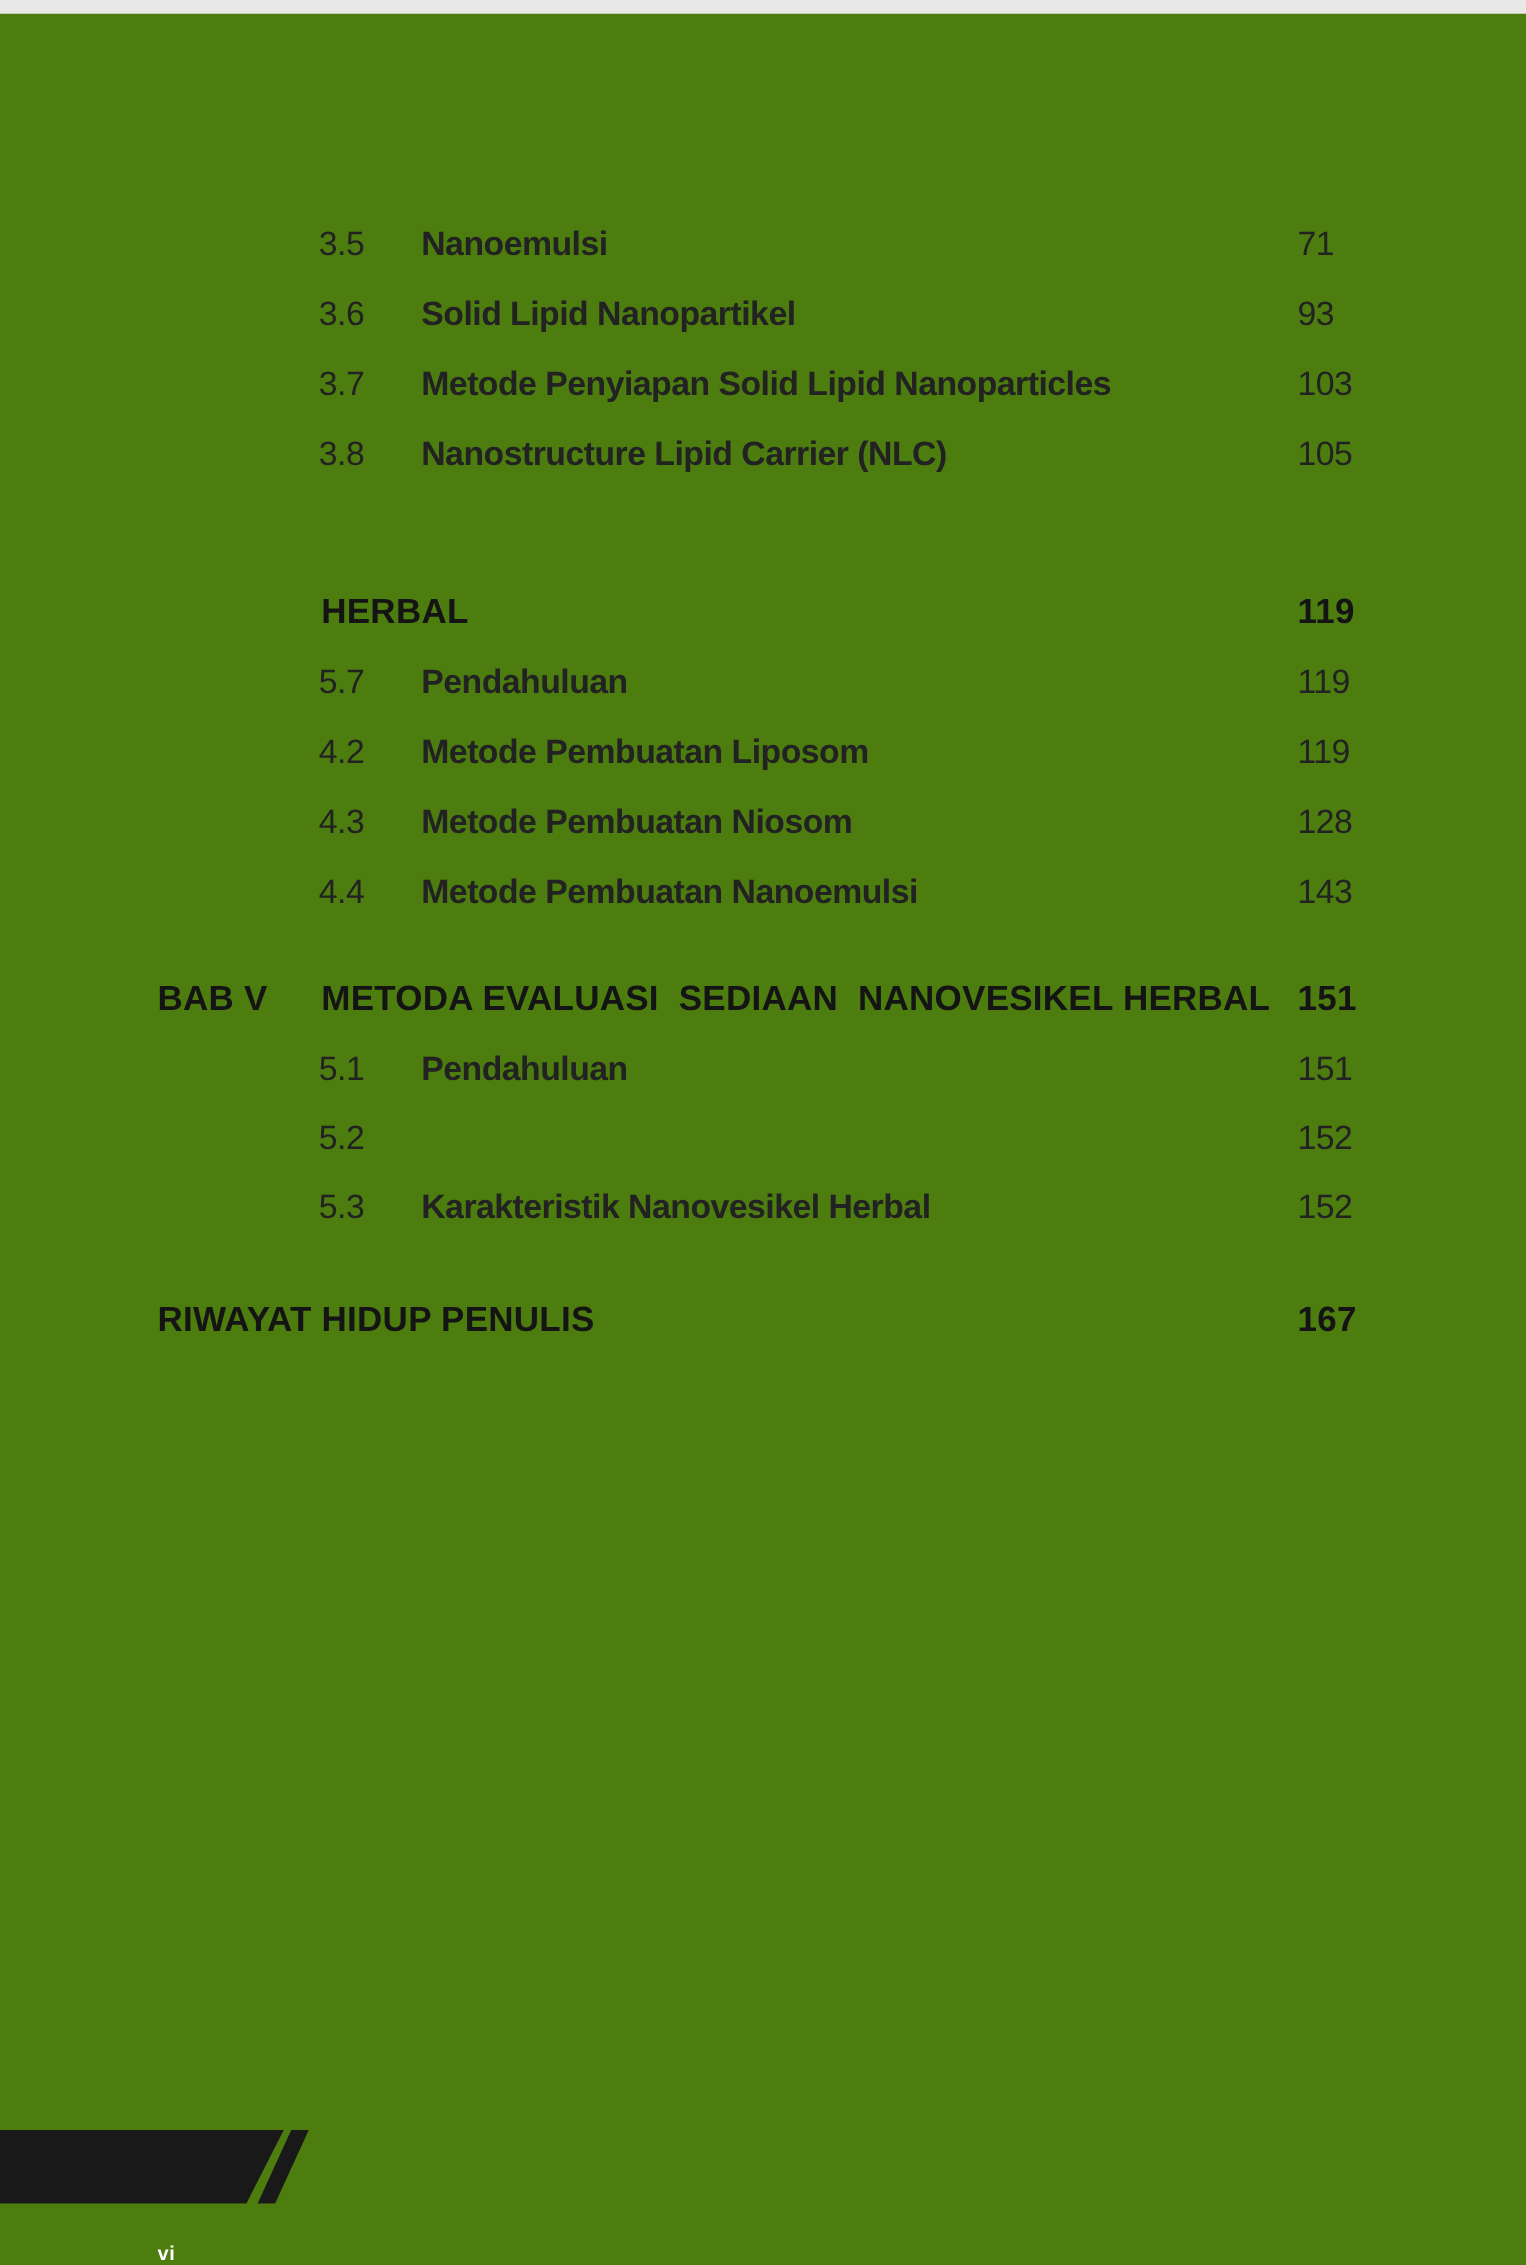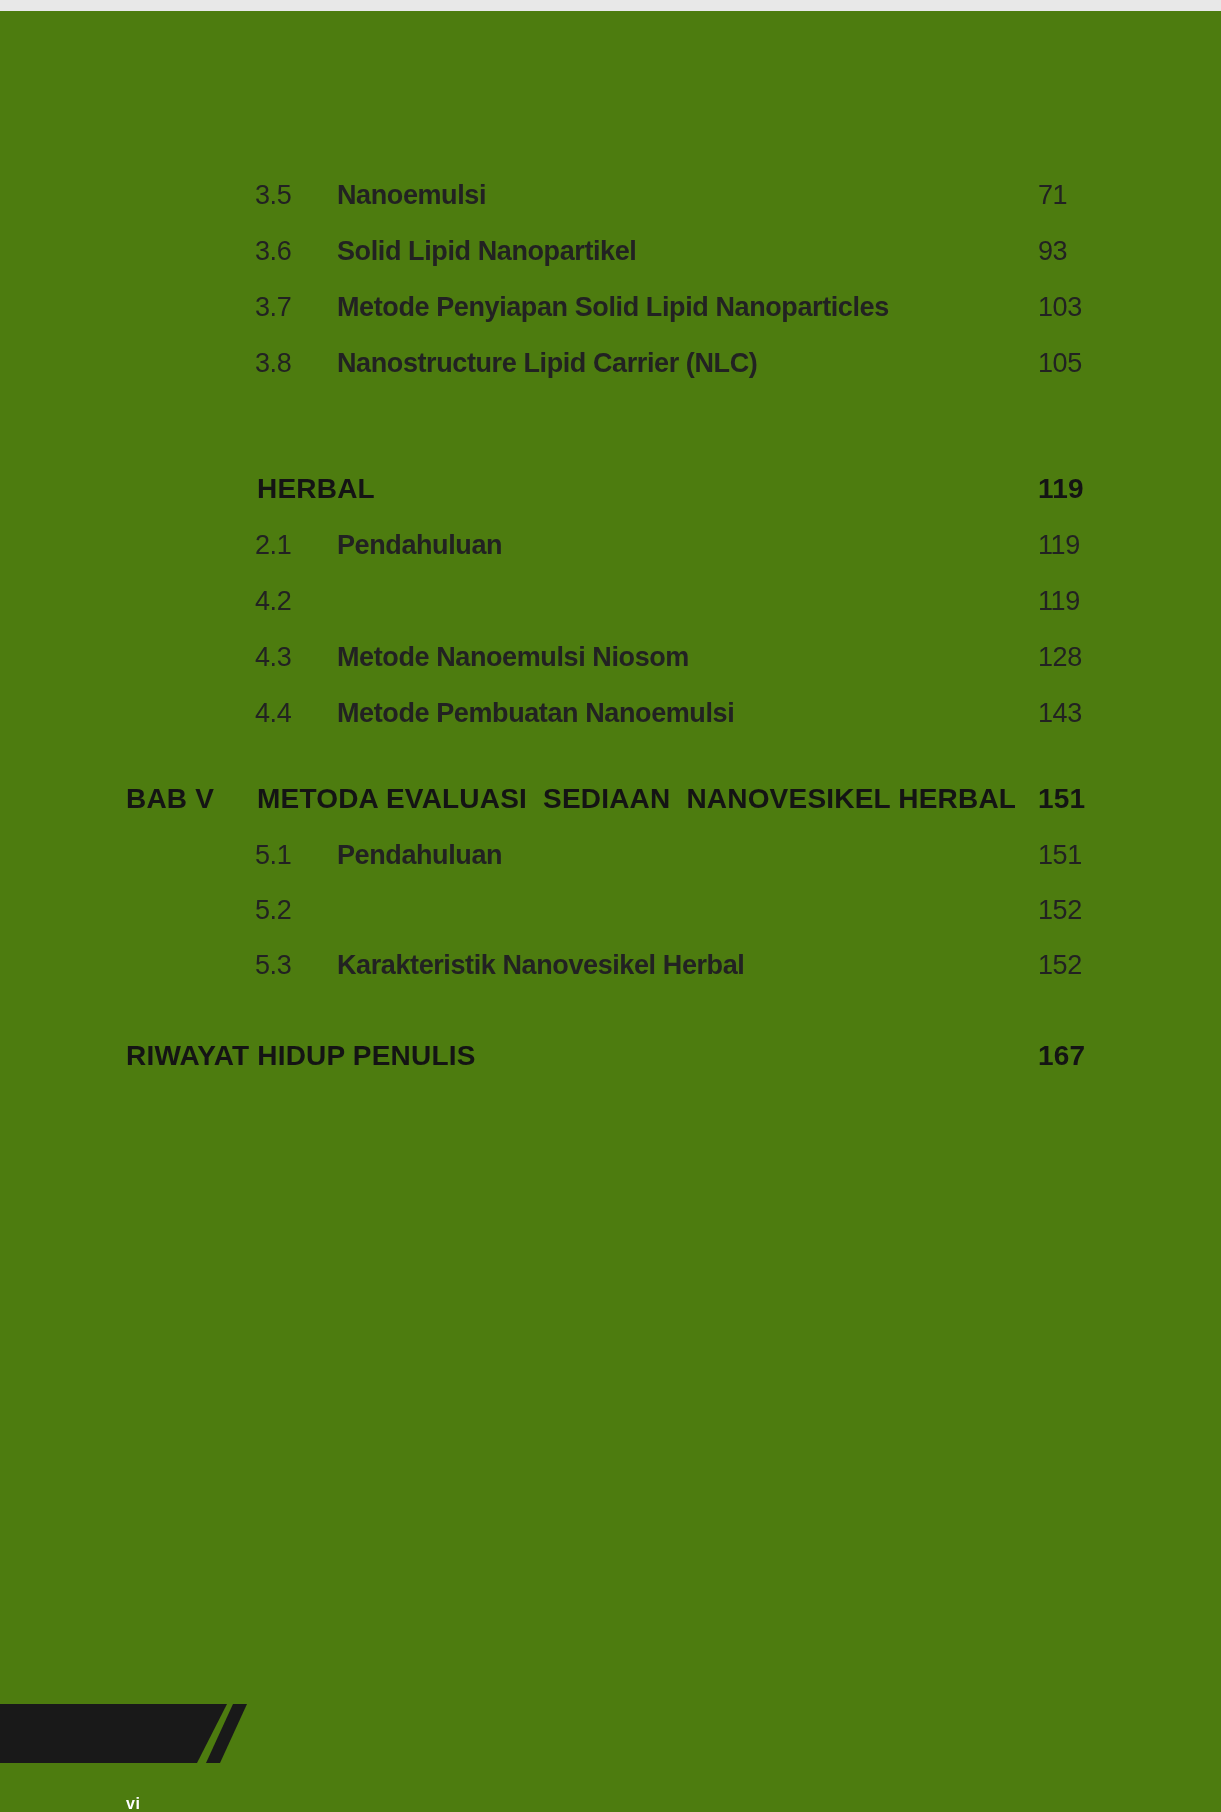--- a/index.html
+++ b/index.html
@@ -95,31 +95,32 @@
     <span class="cell col-title body-text">Nanostructure Lipid Carrier (NLC)</span>
     <span class="cell col-page body-text">105</span>
   </div>
 
   <div class="row" style="top:462px">
     <span class="cell col-chtitle bold-text">HERBAL</span>
     <span class="cell col-page    bold-text">119</span>
   </div>
 
   <div class="row" style="top:519px">
-    <span class="cell col-num  body-text">2.1</span>
+    <span class="cell col-num  body-text">5.7</span>
     <span class="cell col-title body-text">Pendahuluan</span>
     <span class="cell col-page body-text">119</span>
   </div>
   <div class="row" style="top:575px">
     <span class="cell col-num  body-text">4.2</span>
+    <span class="cell col-title body-text">Metode Pembuatan Liposom</span>
     <span class="cell col-page body-text">119</span>
   </div>
   <div class="row" style="top:631px">
     <span class="cell col-num  body-text">4.3</span>
-    <span class="cell col-title body-text">Metode Nanoemulsi Niosom</span>
+    <span class="cell col-title body-text">Metode Pembuatan Niosom</span>
     <span class="cell col-page body-text">128</span>
   </div>
   <div class="row" style="top:687px">
     <span class="cell col-num  body-text">4.4</span>
     <span class="cell col-title body-text">Metode Pembuatan Nanoemulsi</span>
     <span class="cell col-page body-text">143</span>
   </div>
 
   <div class="row" style="top:772px">
     <span class="cell col-label   bold-text">BAB V</span>

